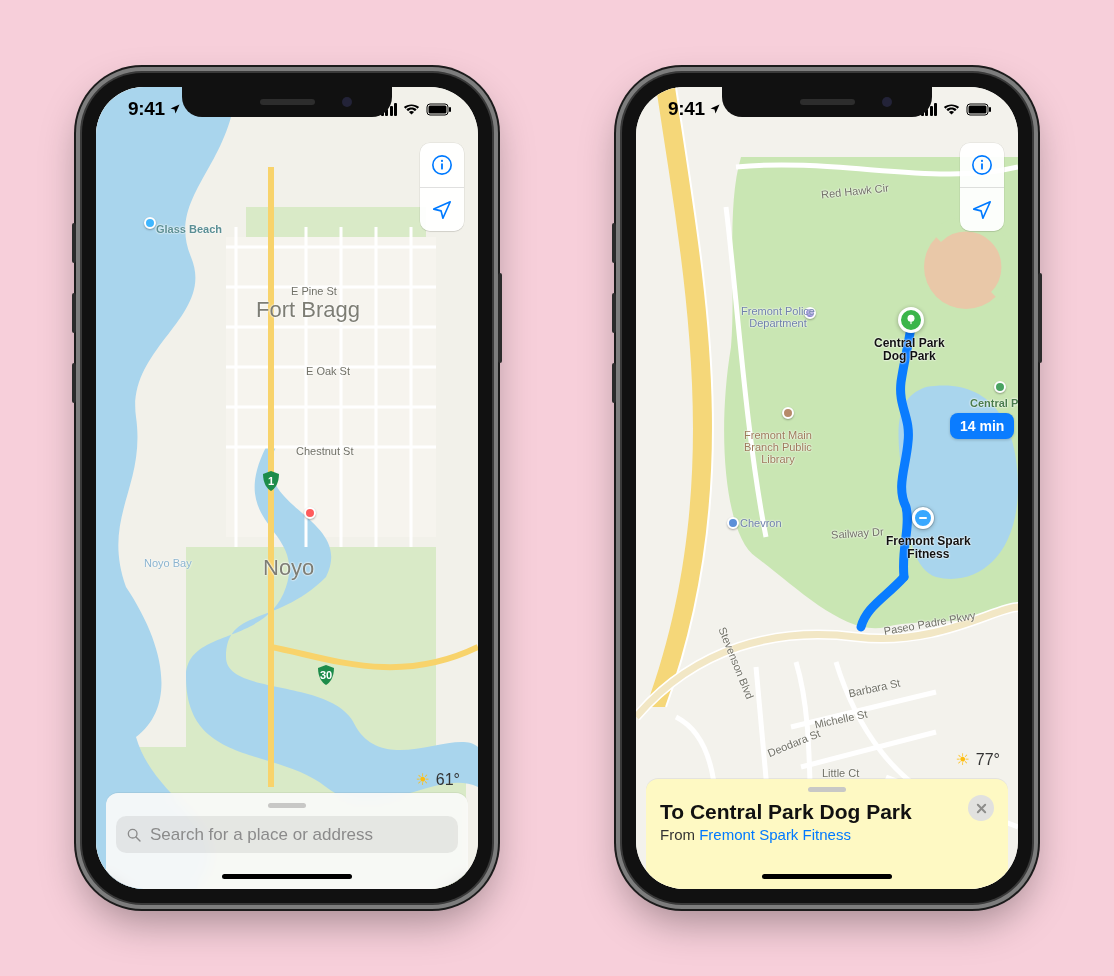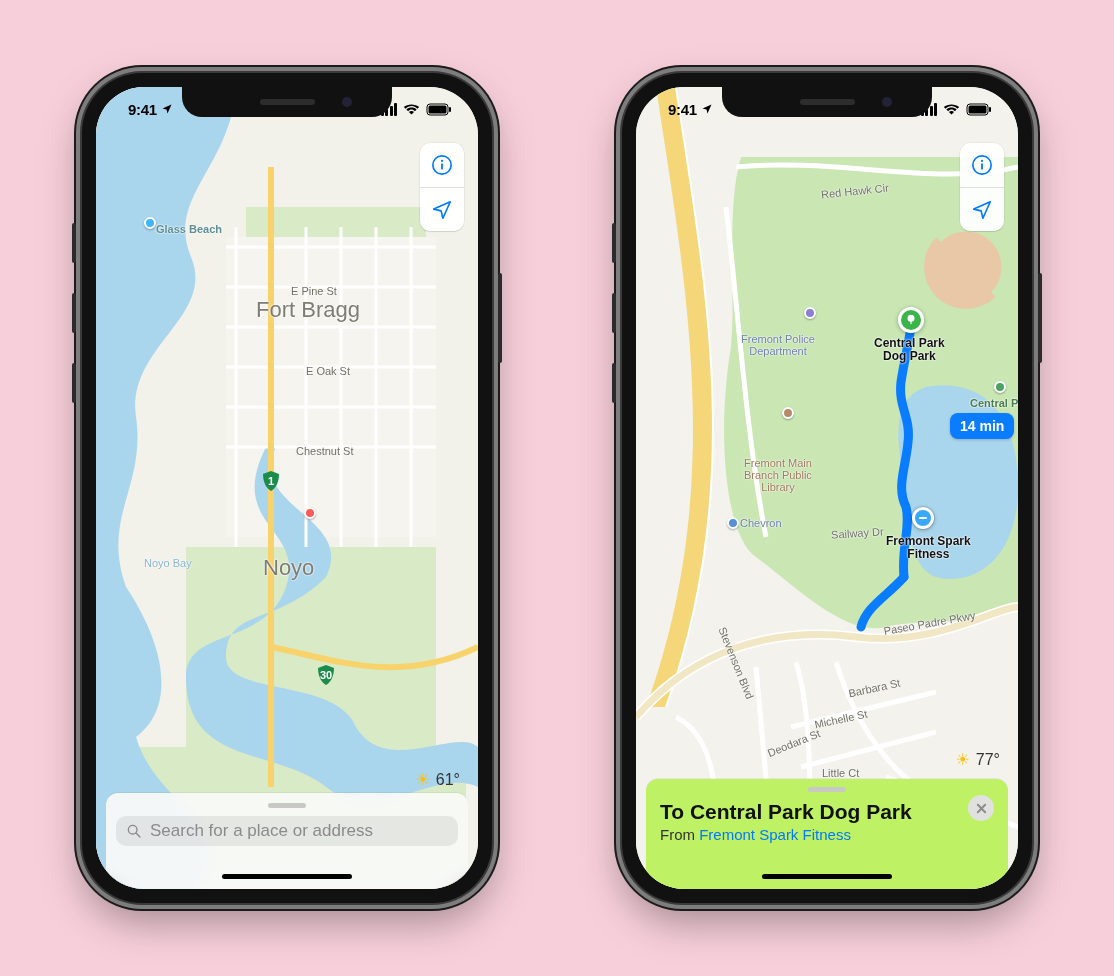--- a/index.html
+++ b/index.html
@@ -66,21 +66,21 @@
     width: 130px; height: 5px; background: #000; border-radius: 3px;
     z-index: 50;
   }
 
   
   .status-bar {
     position: absolute; top: 0; left: 0; right: 0;
     height: 44px; z-index: 40;
     display: flex; align-items: center;
     padding: 0 26px 0 32px;
-    font-size: 15px; font-weight: 600; color: #000;
+    font-size: 19px; font-weight: 600; color: #000;
   }
   .status-bar .time { letter-spacing: -.3px; }
   .status-bar .loc-icon { margin-left: 4px; }
   .status-bar .spacer { flex: 1; }
   .status-bar .sig, .status-bar .wifi, .status-bar .batt { margin-left: 6px; }
   .sig { display:flex; align-items:flex-end; gap:1.5px; }
   .sig i { width:3px; background:#000; border-radius:1px;}
   .sig i:nth-child(1){height:4px}.sig i:nth-child(2){height:7px}.sig i:nth-child(3){height:10px}.sig i:nth-child(4){height:13px}
   .wifi svg, .batt svg { display:block; }
 
@@ -122,33 +122,33 @@
     padding: 10px 10px 28px 10px;
     box-shadow: 0 -1px 0 rgba(0,0,0,.05);
     backdrop-filter: blur(6px);
   }
   .grabber {
     width: 38px; height: 5px; background:#c8c8c6; border-radius:3px;
     margin: 0 auto 8px auto;
   }
   .search-field {
     display: flex; align-items: center;
-    height: 30px;
+    height: 37px;
     background: rgba(0,0,0,.07);
     border-radius: 10px;
     padding: 0 10px;
     color: #8b8b8b; font-size: 17px;
   }
   .search-field svg { margin-right: 8px; flex:0 0 auto; }
 
   
   .dir-card {
     position: absolute; left: 10px; right: 10px; bottom: 0;
     height: 110px;
-    background: #bef264;
+    background: #fef9c3;
     border-top-left-radius: 12px; border-top-right-radius: 12px;
     z-index: 30;
     padding: 8px 14px 28px 14px;
     box-shadow: 0 -1px 0 rgba(0,0,0,.06);
   }
   .dir-card .title {
     font-size: 21px; font-weight: 700; color:#111;
     display:flex; align-items:center;
   }
   .dir-card .sub { font-size: 15px; color:#333; margin-top:2px;}
@@ -168,21 +168,21 @@
   
   .map-label {
     position:absolute;
     font-size:11px; color:#707066; white-space:nowrap;
     text-shadow: 0 0 2px #fff, 0 0 2px #fff;
     z-index:10;
   }
   .map-label.big { font-size:22px; color:#7d7d74; font-weight:400;margin-left:12px; }
   .map-label.place { font-size:12px; font-weight:700; color:#111; text-align:center; line-height:1.1;}
   .map-label.water { color:#8bb4cf; }
-  .map-label.poi { color:#6f80ab; font-size:11px; text-align:center; line-height:1.1;margin-top:28px;}
+  .map-label.poi { color:#6f80ab; font-size:11px; text-align:center; line-height:1.1;}
 
   .poi-dot {
     position:absolute; width:12px; height:12px; border-radius:50%;
     border:2px solid #fff; z-index:10;
     box-shadow:0 1px 2px rgba(0,0,0,.3);
   }
   .hwy-shield {
     position:absolute; width:24px; height:24px; z-index:10;
     display:flex; align-items:center; justify-content:center;
     font-size:11px; font-weight:700; color:#fff;

